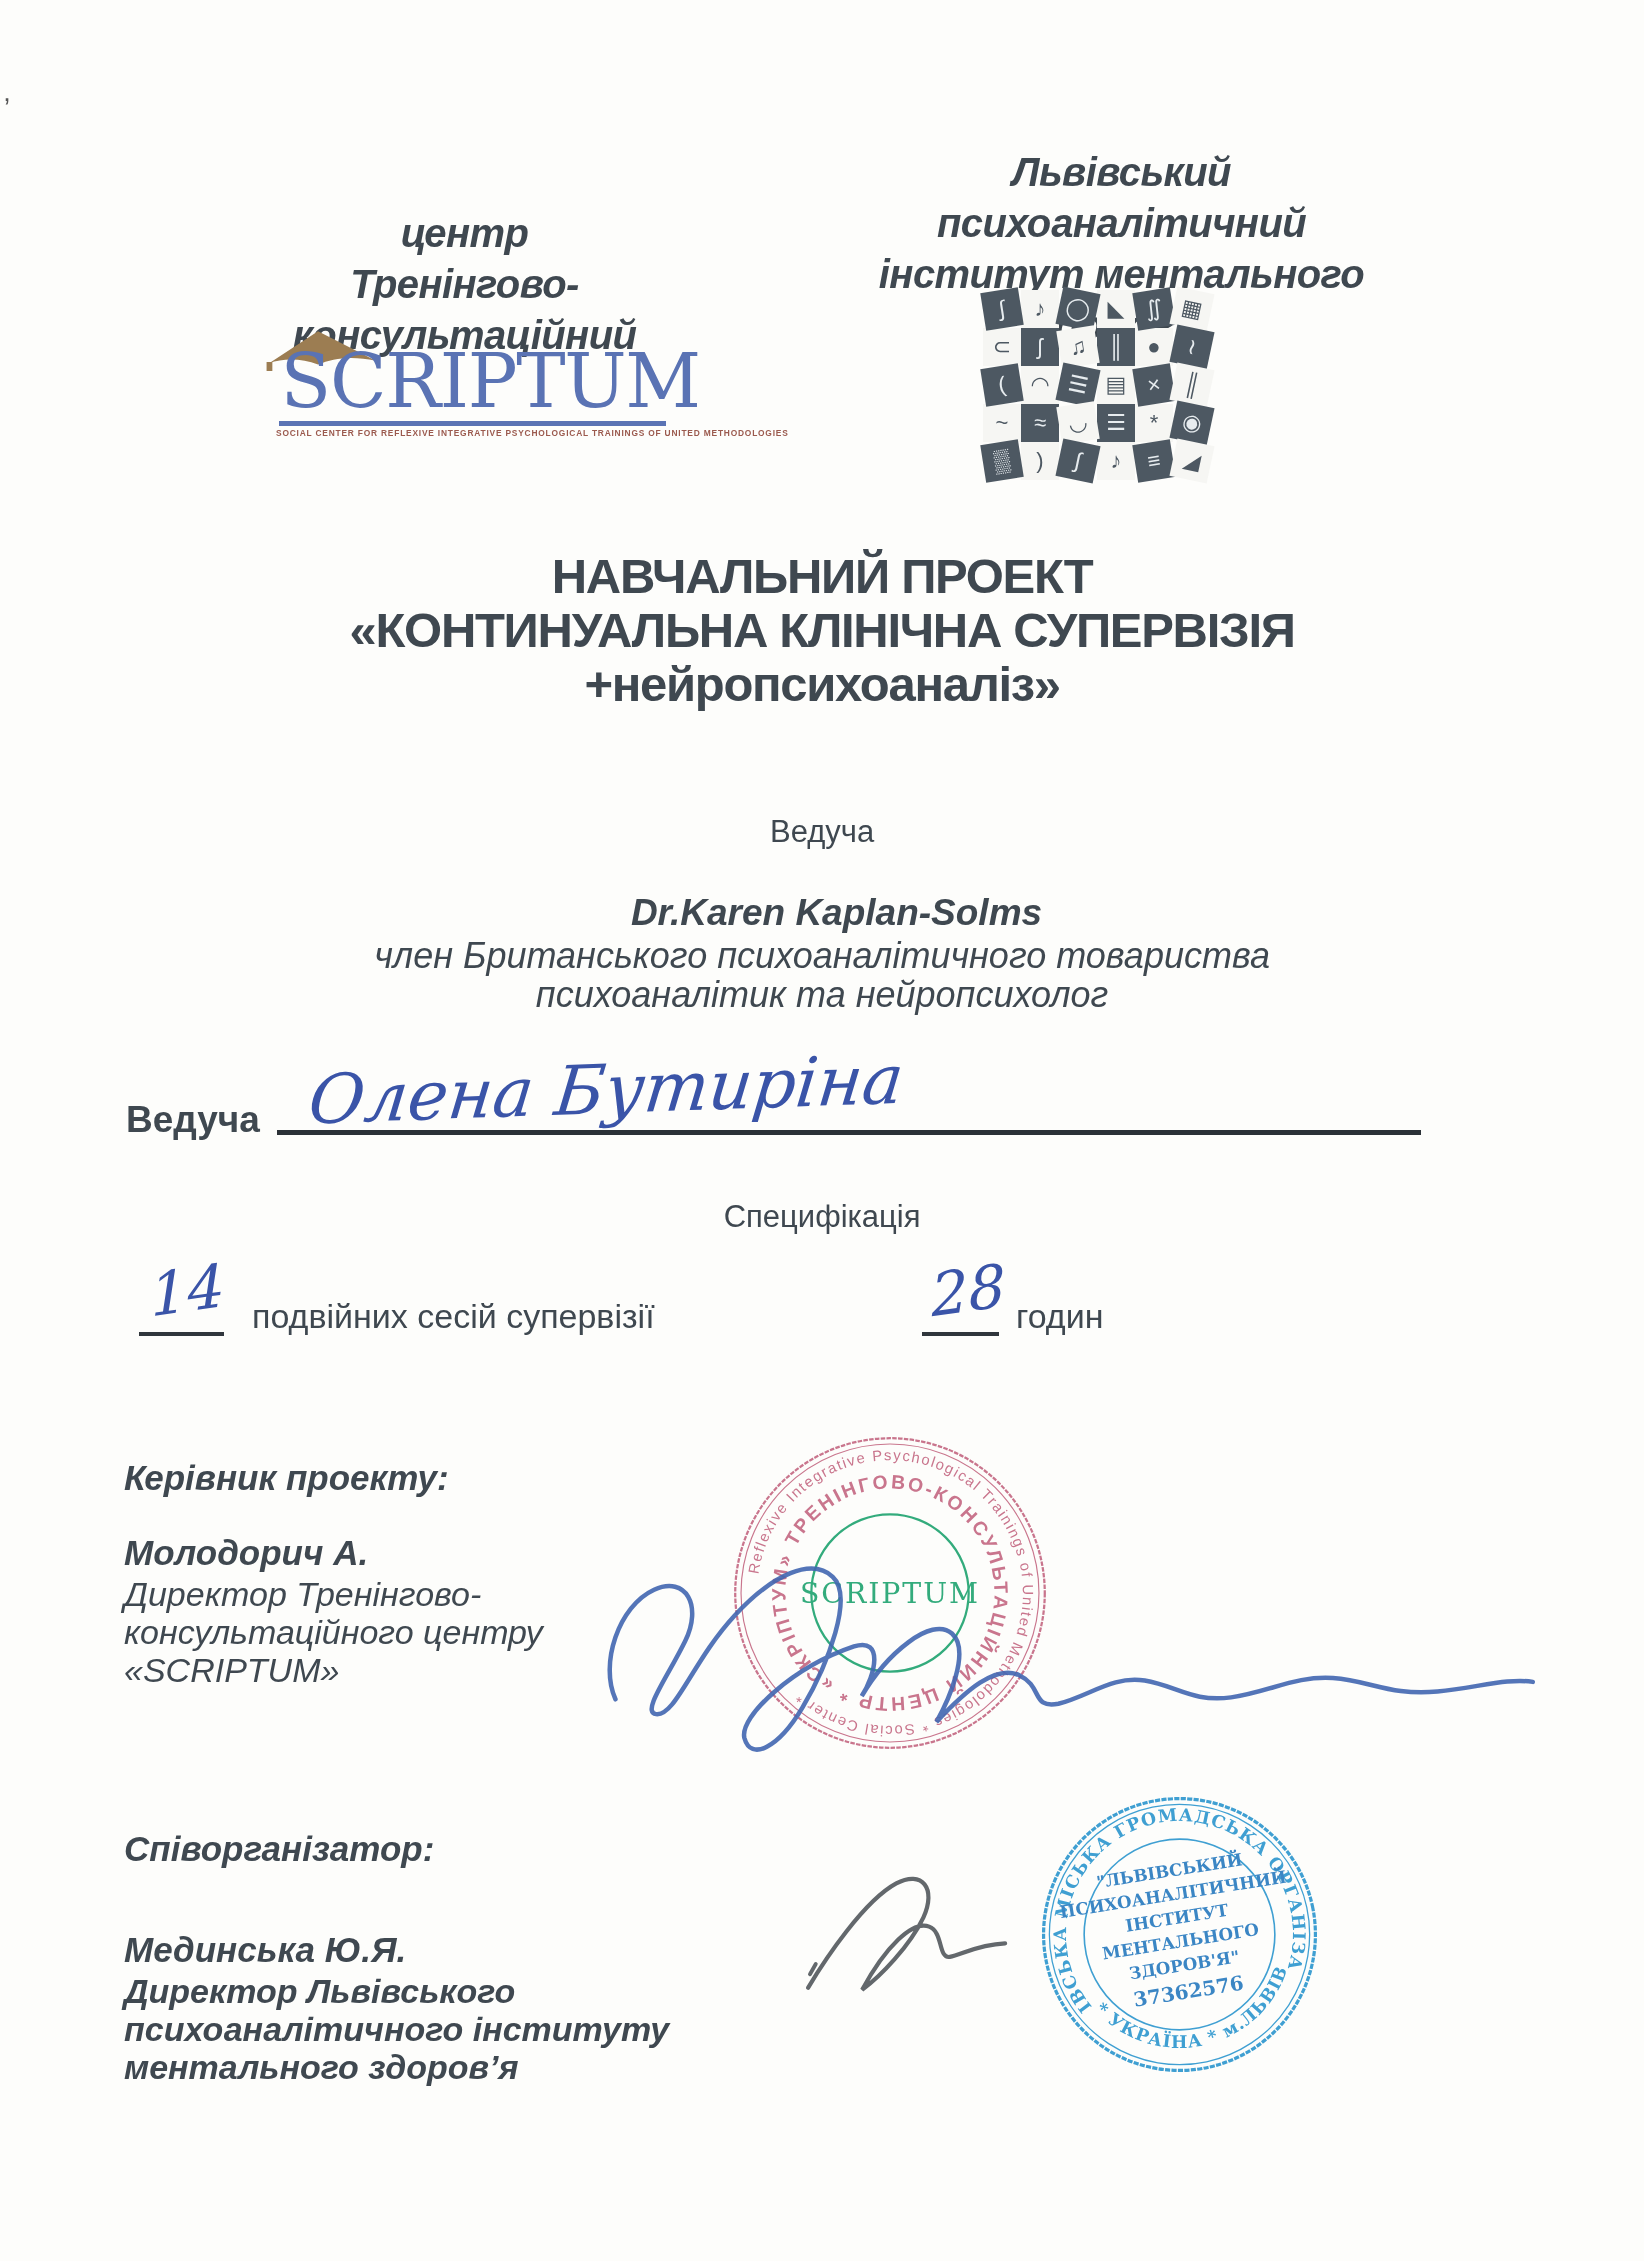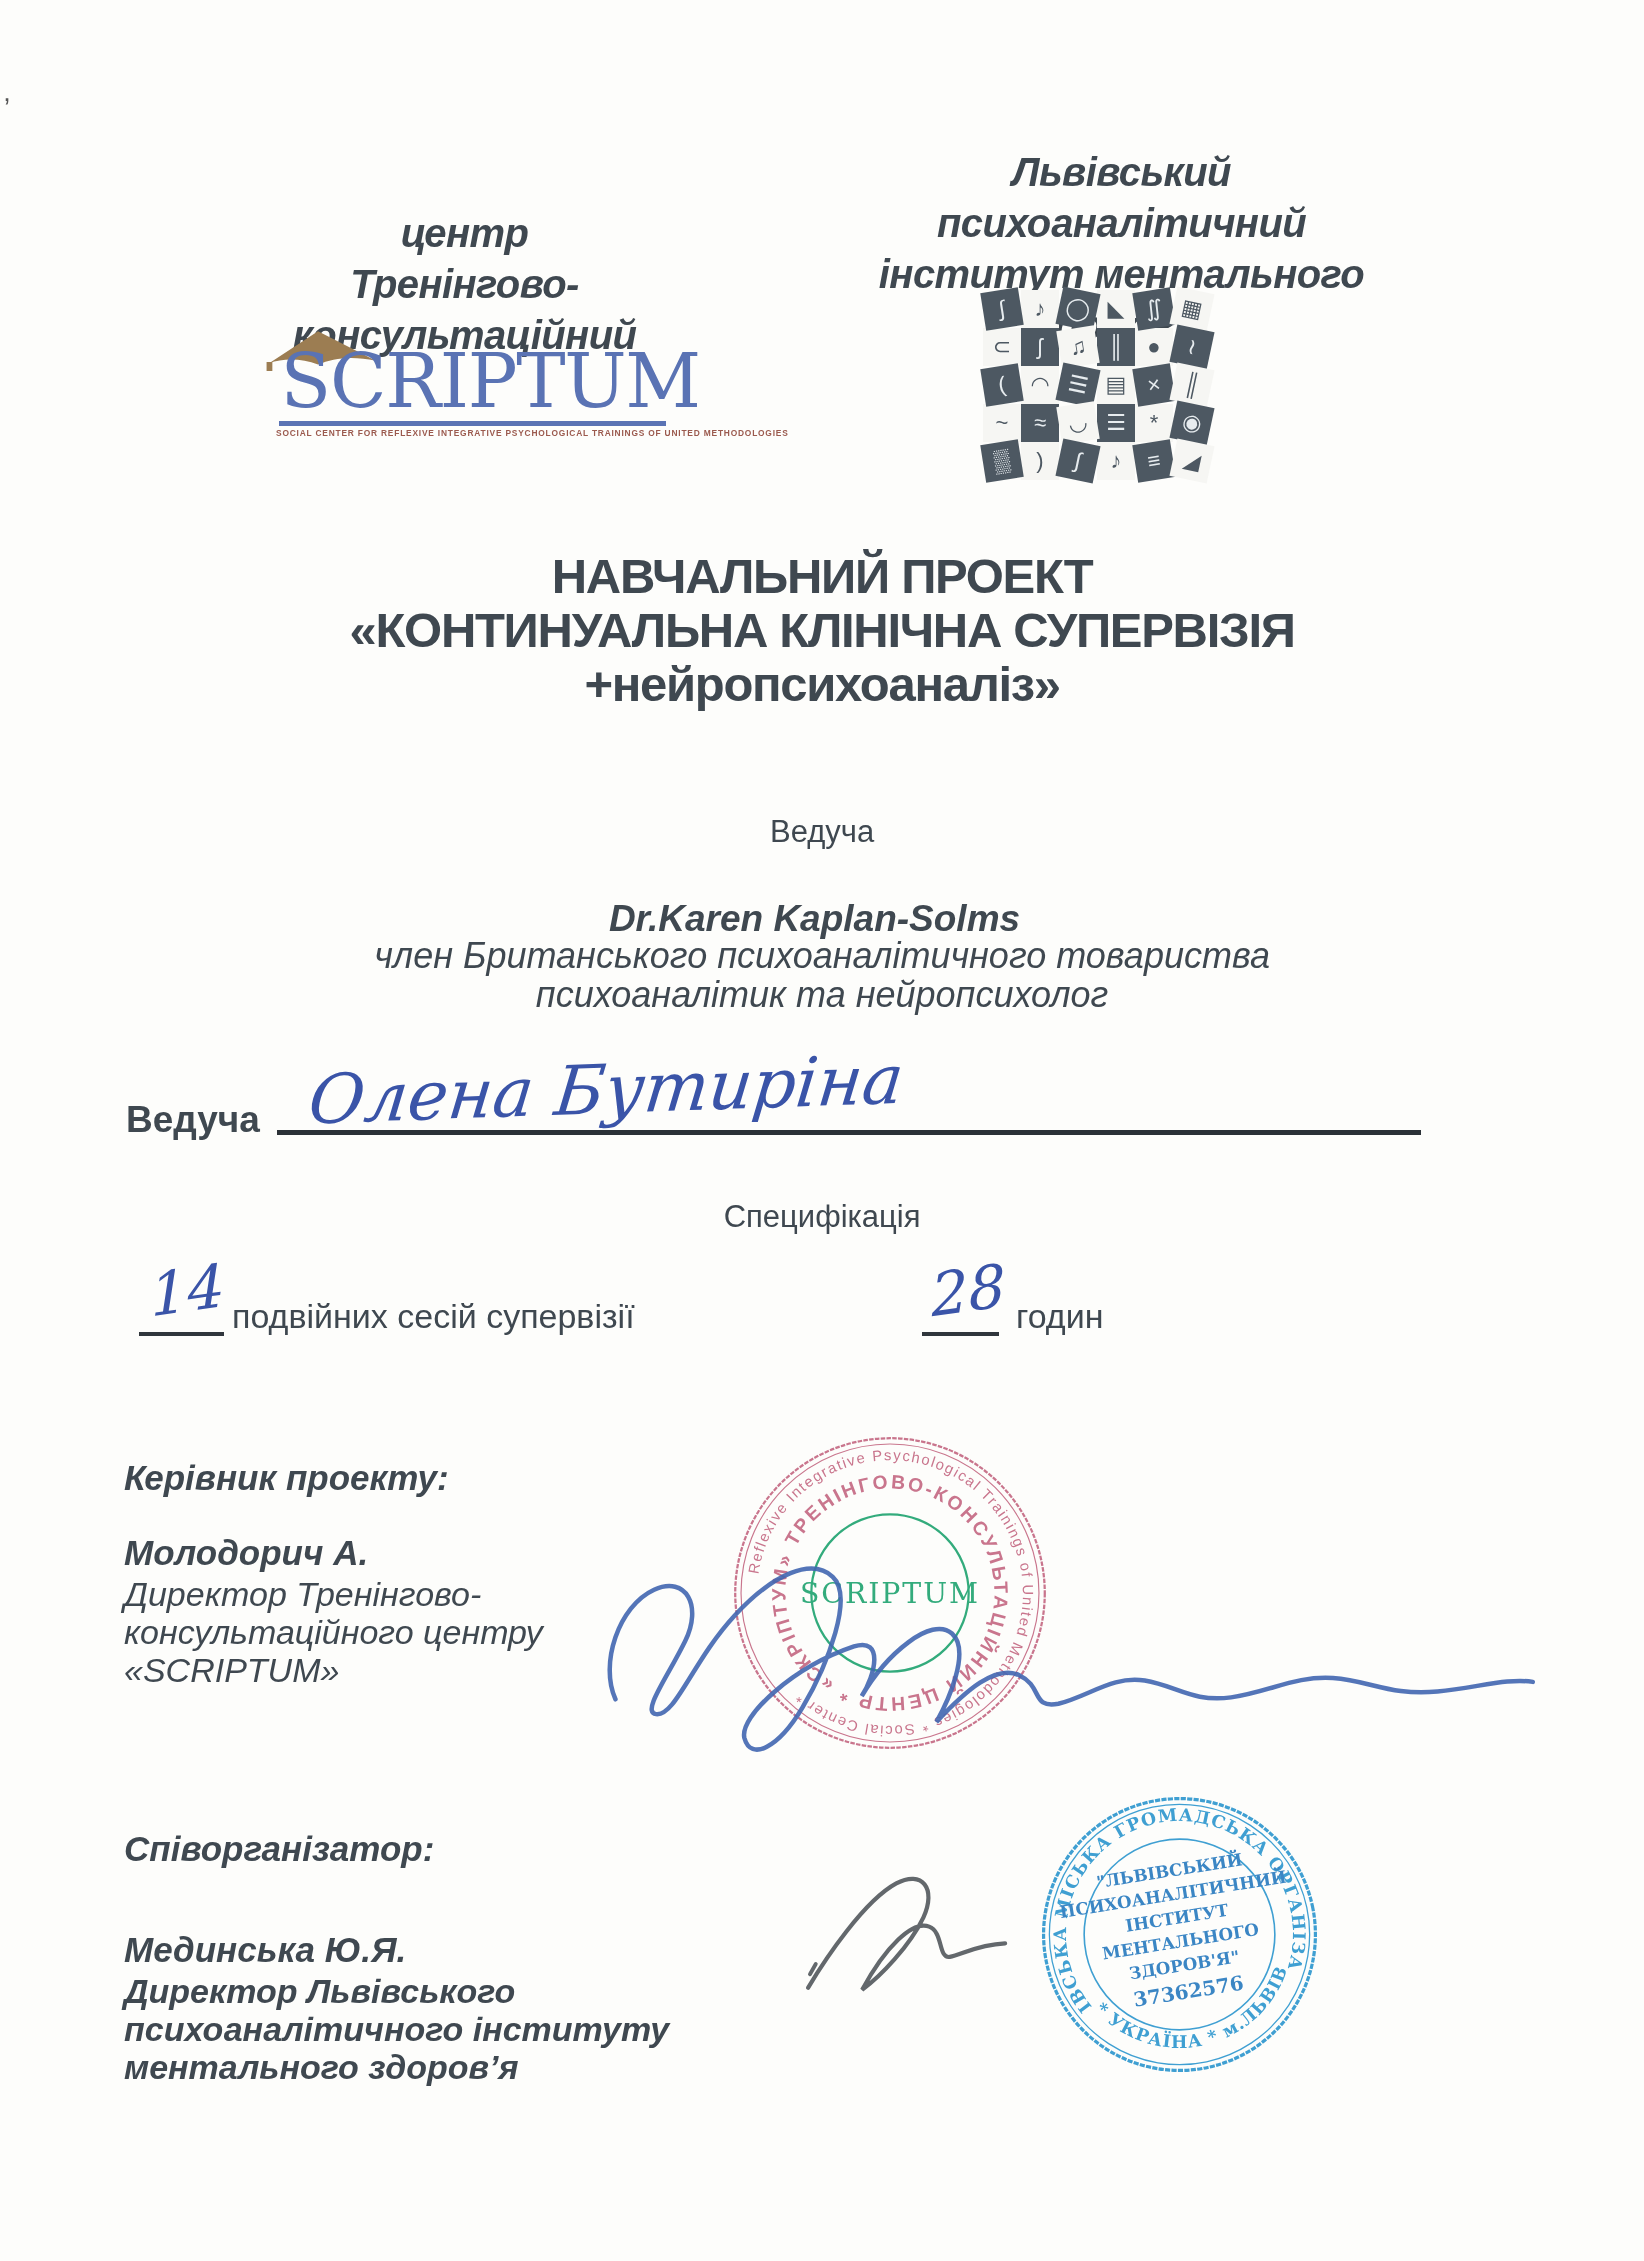--- a/index.html
+++ b/index.html
@@ -116,35 +116,35 @@
 
   <div class="abs title ctr" style="left:22.6px; top:549px; width:1599px;">
     <div>НАВЧАЛЬНИЙ ПРОЕКТ</div>
     <div>«КОНТИНУАЛЬНА КЛІНІЧНА СУПЕРВІЗІЯ</div>
     <div>+нейропсихоаналіз»</div>
   </div>
 
 
   <div class="abs h56 ctr" style="left:22.6px; top:814px; width:1599px;">Ведуча</div>
 
-  <div class="abs lead-name bi ctr" style="left:15px; top:892px; width:1599px;margin-top:6px;">Dr.Karen Kaplan-Solms</div>
+  <div class="abs lead-name bi ctr" style="left:37px; top:892px; width:1599px;">Dr.Karen Kaplan-Solms</div>
   <div class="abs lead-descr ctr" style="left:22.6px; top:936px; width:1599px;">
     <div>член Британського психоаналітичного товариства</div>
     <div>психоаналітик та нейропсихолог</div>
   </div>
 
   <div class="abs b" style="left:126px; top:1099px; font-size:37px;">Ведуча</div>
   <div class="abs pline" style="left:277px; top:1130px; width:1144px;"></div>
   <div class="abs script name-script" style="left:309px; top:1050px;">Олена Бутиріна</div>
 
   <div class="abs h56 ctr" style="left:22.6px; top:1199px; width:1599px;">Специфікація</div>
 
   <div class="abs script num-script" style="left:150px; top:1256px;">14</div>
   <div class="abs num-line" style="left:139px; top:1332px; width:85px;"></div>
-  <div class="abs spec-label" style="left:232px; top:1297px;">подвійних сесій супервізії</div>
+  <div class="abs spec-label" style="left:252px; top:1297px;">подвійних сесій супервізії</div>
 
   <div class="abs script num-script" style="left:931px; top:1256px;">28</div>
   <div class="abs num-line" style="left:922px; top:1332px; width:77px;"></div>
   <div class="abs spec-label" style="left:1016px; top:1297px;">годин</div>
 
   <div class="abs blk-h" style="left:124px; top:1458px;">Керівник проекту:</div>
   <div class="abs blk-name" style="left:124px; top:1533px;">Молодорич А.</div>
   <div class="abs blk-role" style="left:124px; top:1575px;">
     <div>Директор Тренінгово-</div>
     <div>консультаційного центру</div>

